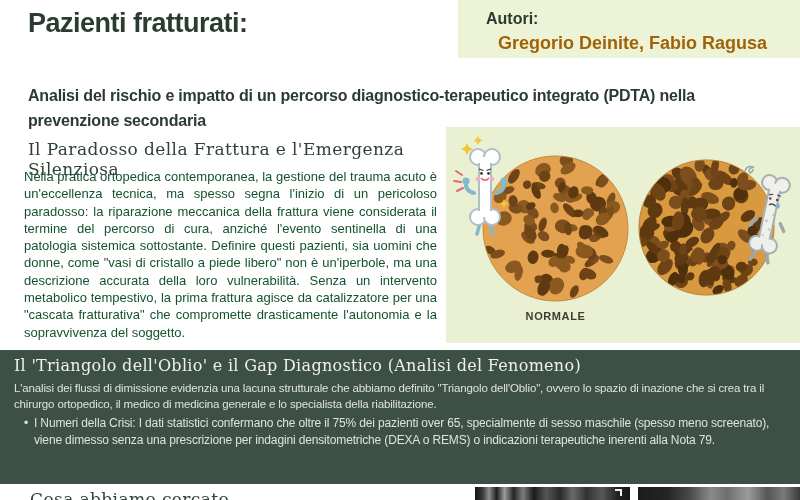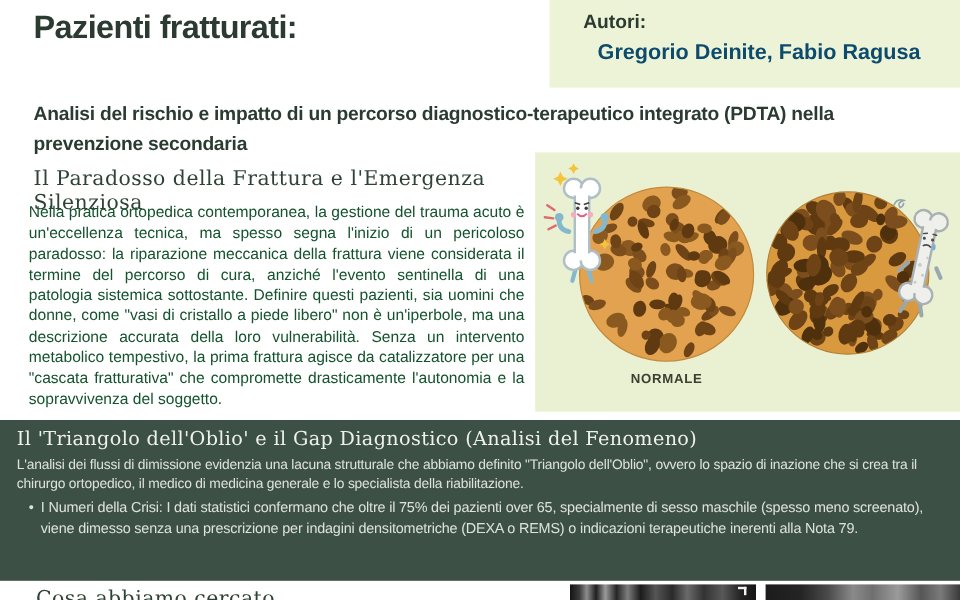--- a/index.html
+++ b/index.html
@@ -4,24 +4,24 @@
 <style>
   * { margin:0; padding:0; box-sizing:border-box; }
   html,body { width:800px; height:500px; }
   body { font-family:"Liberation Sans", sans-serif; background:#ffffff; }
   .page { position:relative; width:800px; height:500px; background:#ffffff; overflow:hidden; }
 
   
   .title { position:absolute; left:28px; top:8px; width:430px;
            font-size:27px; line-height:31px; font-weight:800; letter-spacing:-0.5px;
            color:#2b3b31; }
-  .authors-box { position:absolute; left:458px; top:0; width:342px; height:73px;
+  .authors-box { position:absolute; left:458px; top:0; width:342px; height:58px;
                  background:#edf3d6; padding:10px 0 0 28px; }
   .authors-label { font-size:16px; font-weight:800; color:#2b3b31; }
-  .authors-names { font-size:18px; font-weight:700; color:#0c4a6e; margin:5px 0 0 12px; }
+  .authors-names { font-size:18px; font-weight:700; color:#a16207; margin:5px 0 0 12px; }
   .subtitle { position:absolute; left:28px; top:83px; width:752px;
               font-size:16px; line-height:25px; font-weight:800; letter-spacing:-0.2px;
               color:#2b3b31; }
 
   
   .serif-heading { font-family:"DejaVu Serif","Liberation Serif",serif;
                    font-size:17px; color:#2f4237; letter-spacing:0.4px; font-weight:500; }
   .paradosso-heading { position:absolute; left:28px; top:139px; width:420px; }
   .paradosso-body { position:absolute; left:24px; top:168px; width:413px;
                     font-size:13px; line-height:17.3px; color:#14532d; font-weight:400;

